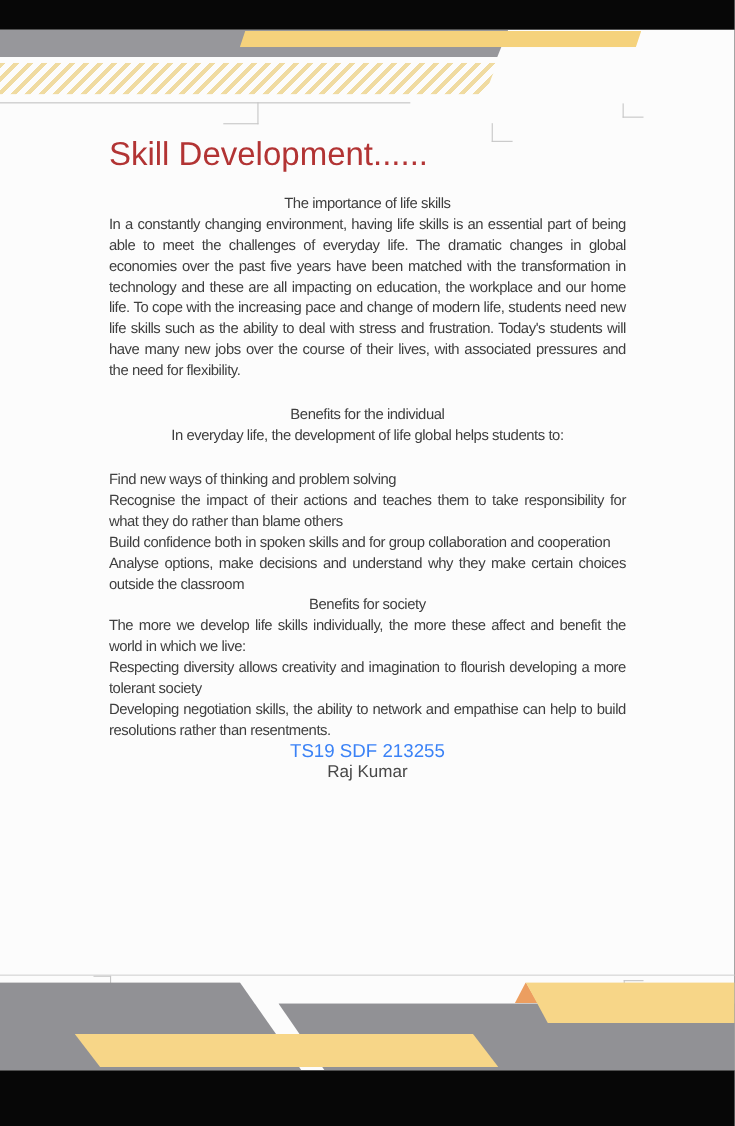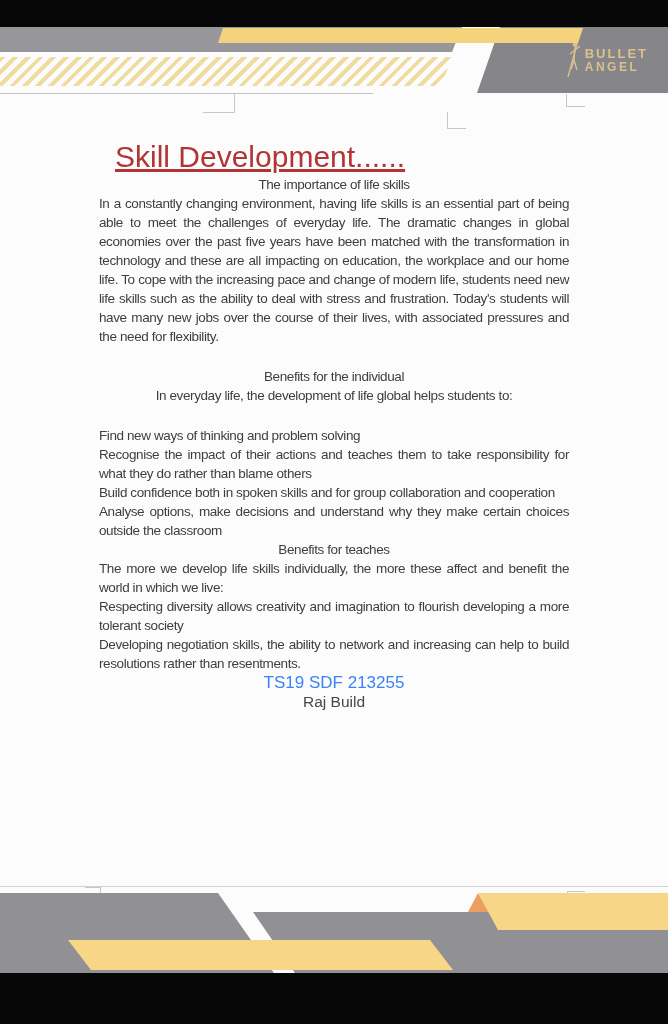--- a/index.html
+++ b/index.html
@@ -54,79 +54,58 @@
 <body>
 
 <div class="stage">
 
   <div class="bar-top"></div>
 
   <div class="hdr-gray"></div>
   <div class="hdr-stripes"></div>
   <div class="hdr-line"></div>
 
-  <div class="hdr-dark">
-    <div class="logo">
-      <span>
-        <svg width="16" height="40" viewBox="0 0 16 40">
-          <g stroke="#d9c18b" stroke-width="1.4" fill="#d9c18b">
-            <line x1="2" y1="39" x2="12" y2="2"></line>
-            <circle cx="9" cy="6.5" r="2.4" stroke="none"></circle>
-            <line x1="9" y1="9" x2="8" y2="22"></line>
-            <line x1="9" y1="12" x2="14" y2="8"></line>
-            <line x1="9" y1="12" x2="4" y2="16"></line>
-            <line x1="8" y1="22" x2="11" y2="32"></line>
-            <line x1="8" y1="22" x2="5" y2="31"></line>
-          </g>
-        </svg>
-      </span>
-      <span class="logo-text">
-        <div class="l1">BULLET</div>
-        <div class="l2">ANGEL</div>
-      </span>
-    </div>
-  </div>
 
   <div class="hdr-yellow"></div>
 
   <div>
     <div class="cm" style="left:234px;top:93px;width:1px;height:20px"></div>
     <div class="cm" style="left:203px;top:112px;width:32px;height:1px"></div>
     <div class="cm" style="left:566px;top:94px;width:1px;height:13px"></div>
     <div class="cm" style="left:566px;top:106px;width:19px;height:1px"></div>
     <div class="cm" style="left:447px;top:112px;width:1px;height:17px"></div>
     <div class="cm" style="left:447px;top:128px;width:19px;height:1px"></div>
     <div class="cm" style="left:85px;top:887px;width:16px;height:1px"></div>
     <div class="cm" style="left:100px;top:887px;width:1px;height:21px"></div>
     <div class="cm" style="left:567px;top:891px;width:18px;height:1px"></div>
     <div class="cm" style="left:567px;top:891px;width:1px;height:19px"></div>
   </div>
 
-  <h1 class="doc-title" style="margin:16px;font-weight:normal;text-decoration:underline;">Skill Development......</h1>
+  <h1 class="doc-title" style="margin:0;font-weight:normal;">Skill Development......</h1>
 
   <div class="content">
     <p class="plain">The importance of life skills</p>
     <p>In a constantly changing environment, having life skills is an essential part of being able to meet the challenges of everyday life. The dramatic changes in global economies over the past five years have been matched with the transformation in technology and these are all impacting on education, the workplace and our home life. To cope with the increasing pace and change of modern life, students need new life skills such as the ability to deal with stress and frustration. Today's students will have many new jobs over the course of their lives, with associated pressures and the need for flexibility.</p>
 
     <p class="plain gap">Benefits for the individual</p>
     <p class="plain">In everyday life, the development of life global helps students to:</p>
 
     <p class="gap">Find new ways of thinking and problem solving</p>
     <p>Recognise the impact of their actions and teaches them to take responsibility for what they do rather than blame others</p>
     <p>Build confidence both in spoken skills and for group collaboration and cooperation</p>
     <p>Analyse options, make decisions and understand why they make certain choices outside the classroom</p>
 
-    <p class="plain">Benefits for teaches</p>
+    <p class="plain">Benefits for society</p>
     <p>The more we develop life skills individually, the more these affect and benefit the world in which we live:</p>
 
     <p>Respecting diversity allows creativity and imagination to flourish developing a more tolerant society</p>
-    <p>Developing negotiation skills, the ability to network and increasing can help to build resolutions rather than resentments.</p>
+    <p>Developing negotiation skills, the ability to network and empathise can help to build resolutions rather than resentments.</p>
 
     <p class="plain ref">TS19 SDF 213255</p>
-    <p class="plain author">Raj Build</p>
+    <p class="plain author">Raj Kumar</p>
   </div>
 
   <div class="ftr-line"></div>
   <div class="ftr-grayA"></div>
   <div class="ftr-grayB"></div>
   <div class="ftr-orange"></div>
   <div class="ftr-yellowR"></div>
   <div class="ftr-yellowL"></div>
 
   <div class="bar-bottom"></div>

